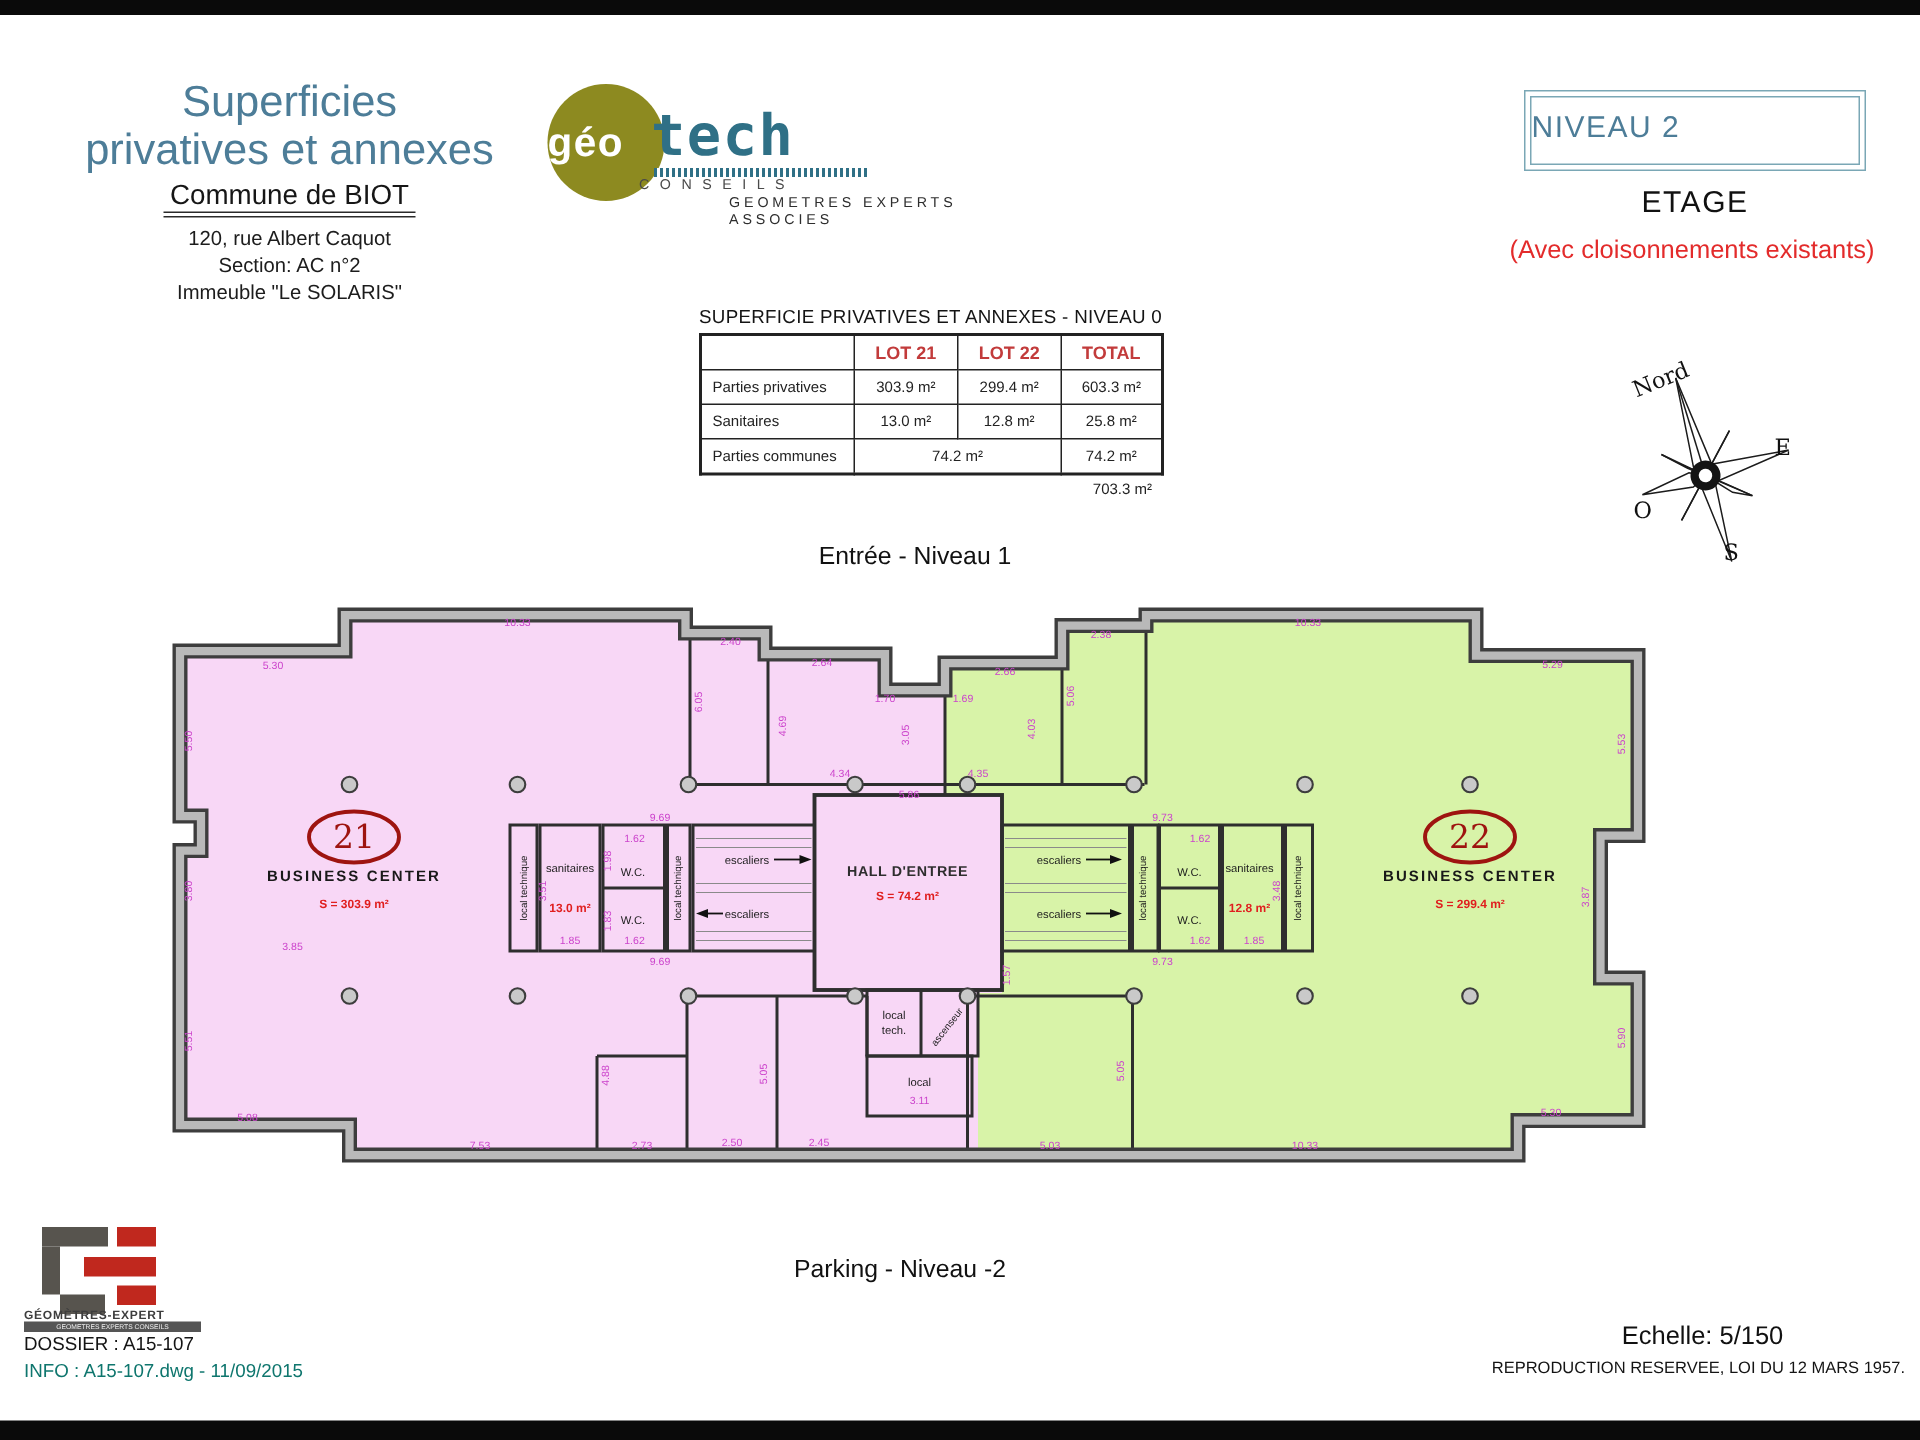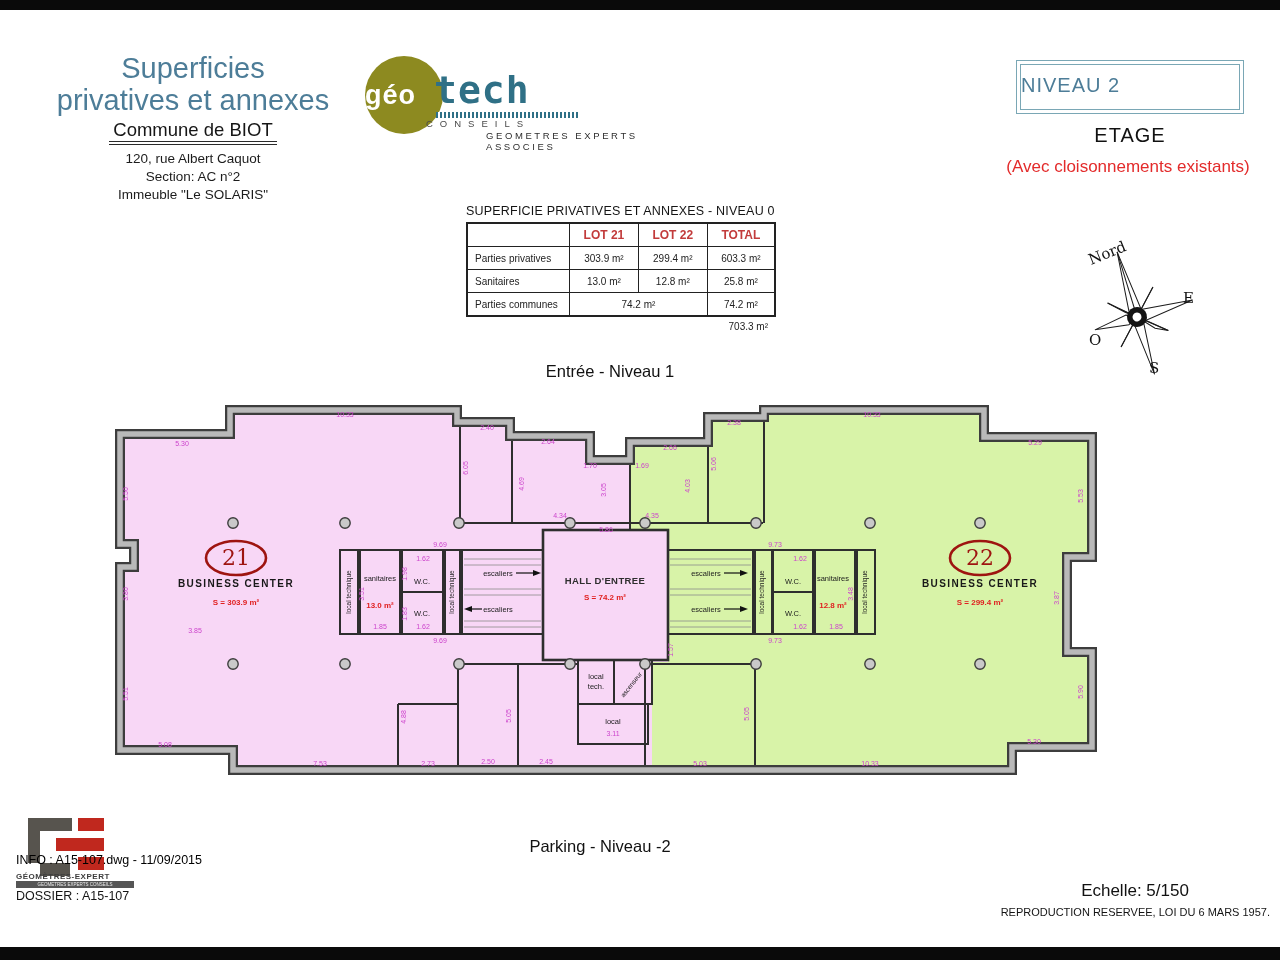--- a/index.html
+++ b/index.html
@@ -58,21 +58,21 @@
   
   #compass{left:1083px;top:237px;}
   .cmp-lbl{font:15px "DejaVu Serif",serif;fill:#111;}
   
   #foot-logo{left:26px;top:818px;}
   #foot-smudge1{left:16px;top:872px;width:120px;font-size:8px;font-weight:bold;color:#3d3d3d;
      letter-spacing:.5px;filter:blur(.4px);white-space:nowrap;}
   #foot-smudge2{left:16px;top:881px;width:118px;height:7px;background:#555;color:#eee;
      font-size:4.5px;line-height:7px;text-align:center;filter:blur(.3px);white-space:nowrap;overflow:hidden;}
   #dossier{left:16px;top:889px;font-size:12.5px;color:#141414;}
-  #info{left:16px;top:853px;font-size:12.5px;color:#000000;}
+  #info{left:16px;top:907px;font-size:12.5px;color:#0f766e;}
   #echelle{left:1000px;top:881px;width:270px;text-align:center;font-size:17px;color:#111;}
   #copyright{left:975px;top:906px;width:295px;text-align:right;font-size:11px;color:#141414;}
 </style>
 </head>
 <body>
 
 <div class="abs bar" style="top:0;height:10px;"></div>
 <div class="abs bar" style="top:947px;height:13px;"></div>
 
 <div class="abs" id="hdr-left">
@@ -349,13 +349,13 @@
   <rect x="14" y="45" width="30" height="13" fill="#57544e"></rect>
   <rect x="52" y="0" width="26" height="13" fill="#c0281e"></rect>
   <rect x="30" y="20" width="48" height="13" fill="#c0281e"></rect>
   <rect x="52" y="39" width="26" height="13" fill="#c0281e"></rect>
 </svg>
 <div class="abs" id="foot-smudge1">GÉOMÈTRES-EXPERT</div>
 <div class="abs" id="foot-smudge2">GEOMETRES EXPERTS CONSEILS</div>
 <div class="abs" id="dossier">DOSSIER : A15-107</div>
 <div class="abs" id="info">INFO : A15-107.dwg - 11/09/2015</div>
 <div class="abs" id="echelle">Echelle: 5/150</div>
-<div class="abs" id="copyright">REPRODUCTION RESERVEE, LOI DU 6 MARS 1957.</div>
+<div class="abs" id="copyright">REPRODUCTION RESERVEE, LOI DU 12 MARS 1957.</div>
 
 </body></html>

